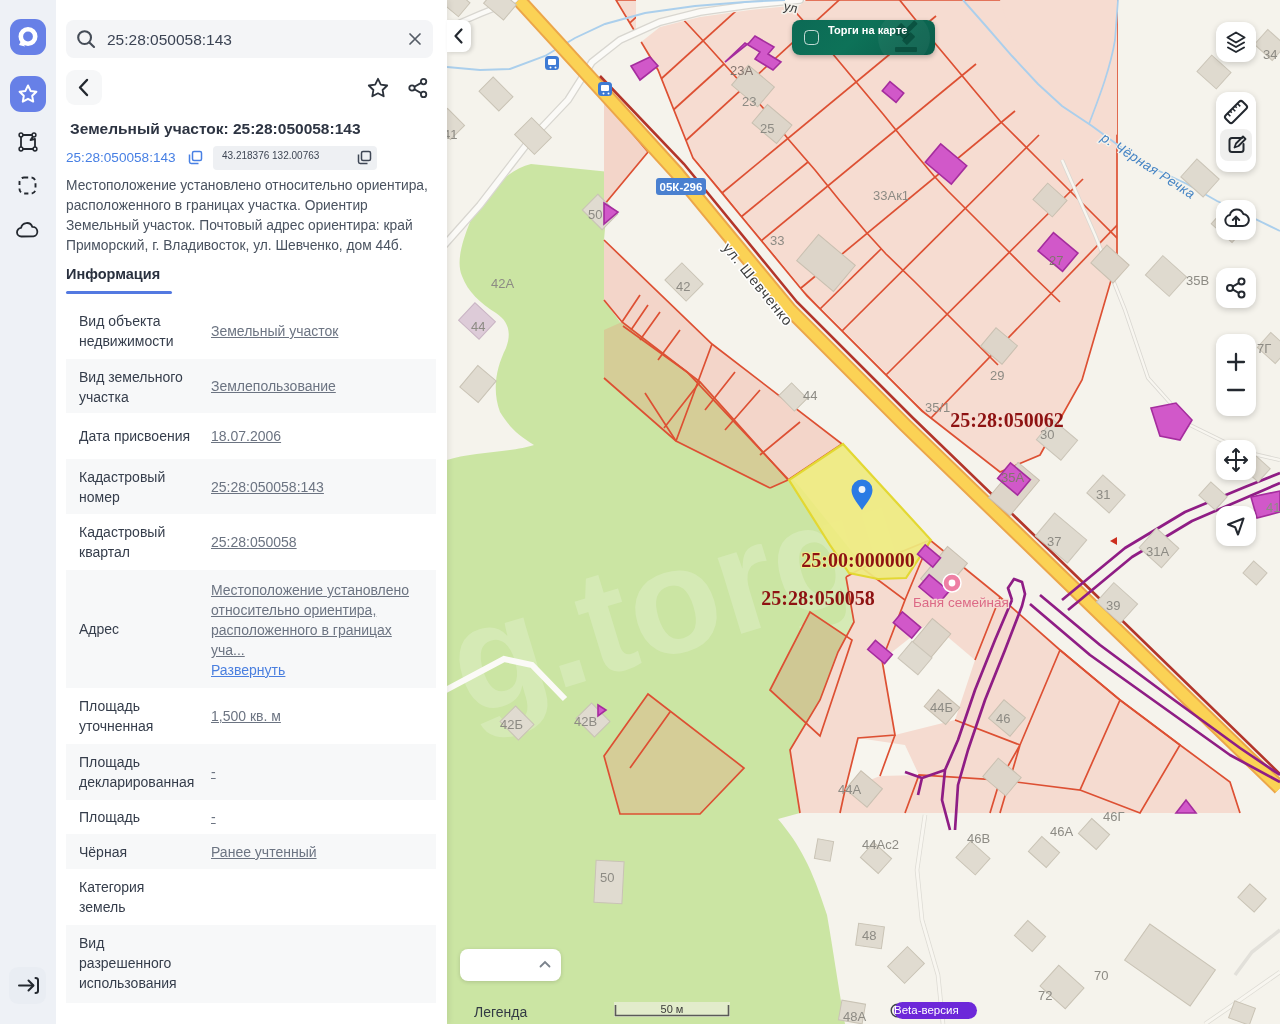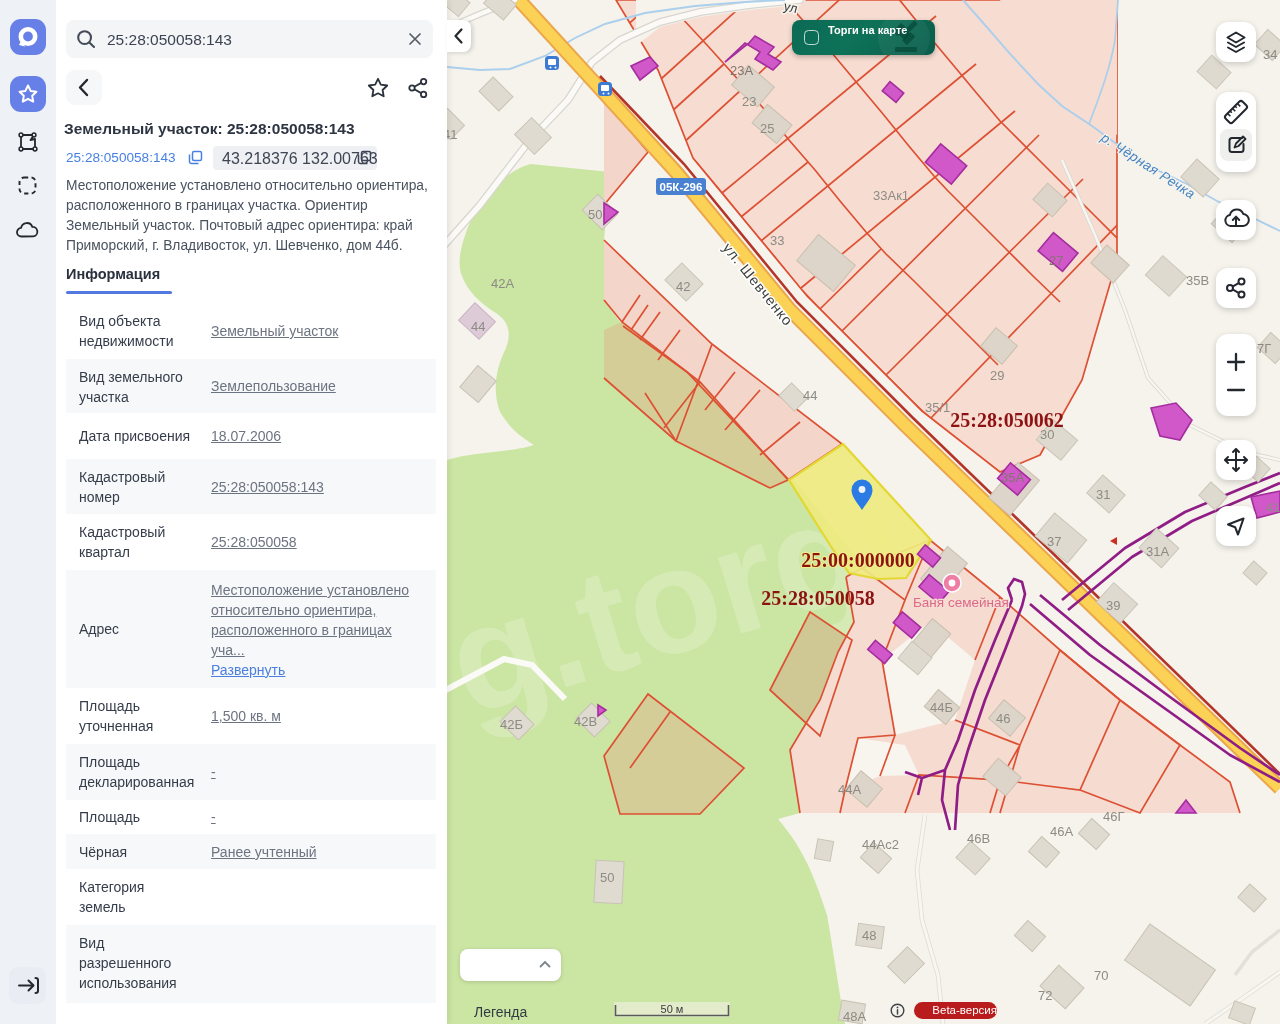--- a/index.html
+++ b/index.html
@@ -13,21 +13,21 @@
     border-radius:11px; }
   
   .panel { position:absolute; left:56px; top:0; width:391px; height:1024px;
     background:#fff; z-index:25; box-shadow:2px 0 6px rgba(0,0,0,0.08); }
   .search { position:absolute; left:10px; top:20px; width:367px; height:38px;
     background:#f4f5f7; border-radius:8px; }
   .searchtext { position:absolute; left:41px; top:11px; font-size:15.5px; color:#3c4454; }
   .hdrrow { position:absolute; left:10px; top:70px; width:367px; height:36px; }
   .backbtn { position:absolute; left:0; top:0; width:36px; height:35px;
     background:#f6f7f8; border-radius:9px; }
-  .title { position:absolute; left:8px; top:120px; width:370px;
+  .title { position:absolute; left:14px; top:120px; width:370px;
     font-size:15.5px; font-weight:700; color:#2d3442; }
   .chips { position:absolute; left:10px; top:146px; height:24px; }
   .desc { position:absolute; left:10px; top:176px; width:372px;
     font-size:13.8px; line-height:20px; color:#49525f; }
   .tab { position:absolute; left:10px; top:266px; font-size:14.5px;
     font-weight:700; color:#29303e; }
   .tabline { position:absolute; left:10px; top:291px; width:106px; height:3px;
     background:#5379e1; border-radius:2px; }
   .tbl { position:absolute; left:10px; top:303px; width:370px; }
   .row { position:relative; width:370px; display:flex; }
@@ -47,23 +47,23 @@
     box-shadow:0 2px 5px rgba(0,0,0,0.25); overflow:hidden; z-index:20; }
   .torgi .cb { position:absolute; left:12px; top:10px; width:15px; height:15px;
     border:1.6px solid rgba(255,255,255,0.75); border-radius:4.5px; }
   .torgi .tx { position:absolute; left:36px; top:4px; font-size:11px; color:#fff;font-weight:bold; }
   .ctl { position:absolute; left:1216px; width:40px; background:#fff; border-radius:12px;
     box-shadow:0 2px 6px rgba(0,0,0,0.18); z-index:20; }
   .legend { position:absolute; left:460px; top:949px; width:101px; height:32px;
     background:#fff; border-radius:8px; box-shadow:0 1px 4px rgba(0,0,0,0.15); z-index:20; }
   .legend .tx { position:absolute; left:14px; top:7px; font-size:14px; color:#333a44;margin-top:48px; }
   .scale { position:absolute; left:614px; top:1002px; width:116px; height:15px; z-index:20; }
-  .beta { position:absolute; left:914px; top:1002px; width:83px; height:17px;
-    background:#b91c1c; border-radius:9px; color:#fff; font-size:11.5px;
-    text-align:right; line-height:17px; z-index:20; }
+  .beta { position:absolute; left:894px; top:1002px; width:83px; height:17px;
+    background:#6d28d9; border-radius:9px; color:#fff; font-size:11.5px;
+    text-align:left; line-height:17px; z-index:20; }
   .mapcopy { position:absolute; top:1057px; font-size:12.5px; color:#2f2f2f; z-index:20; }
 </style>
 </head>
 <body>
 <div id="app">
 
   <div id="map">
   <svg width="833" height="1024" viewBox="447 0 833 1024" font-family="Liberation Sans, sans-serif">
 
     <rect x="447" y="0" width="833" height="1024" fill="#f5f3ec"></rect>
@@ -536,21 +536,21 @@
 
     <div class="title">Земельный участок: 25:28:050058:143</div>
 
     <div class="chips">
       <span style="position:absolute;left:0;top:4px;font-size:13.6px;color:#4880e4;white-space:nowrap;">25:28:050058:143</span>
       <svg style="position:absolute;left:122px;top:4px" width="15" height="15" viewBox="0 0 15 15">
         <rect x="4.5" y="1.5" width="9" height="9" rx="1.5" fill="none" stroke="#4880e4" stroke-width="1.5"></rect>
         <path d="M10.5 13.5 H3.2 A1.7 1.7 0 0 1 1.5 11.8 V4.5" fill="none" stroke="#4880e4" stroke-width="1.5"></path>
       </svg>
       <div style="position:absolute;left:147px;top:0;width:164px;height:24px;background:#eef0f3;border-radius:4px;"></div>
-      <span style="position:absolute;left:156px;top:4px;font-size:16px;color:#3e4654;white-space:nowrap;">43.218376 132.00763</span>
+      <span style="position:absolute;left:156px;top:4px;font-size:10px;color:#3e4654;white-space:nowrap;">43.218376 132.00763</span>
       <svg style="position:absolute;left:291px;top:4px" width="15" height="15" viewBox="0 0 15 15">
         <rect x="4.5" y="1.5" width="9" height="9" rx="1.5" fill="none" stroke="#3e4654" stroke-width="1.5"></rect>
         <path d="M10.5 13.5 H3.2 A1.7 1.7 0 0 1 1.5 11.8 V4.5" fill="none" stroke="#3e4654" stroke-width="1.5"></path>
       </svg>
     </div>
 
     <div class="desc">Местоположение установлено относительно ориентира, расположенного в границах участка. Ориентир Земельный участок. Почтовый адрес ориентира: край Приморский, г. Владивосток, ул. Шевченко, дом 44б.</div>
 
     <div class="tab">Информация</div>
     <div class="tabline"></div>

